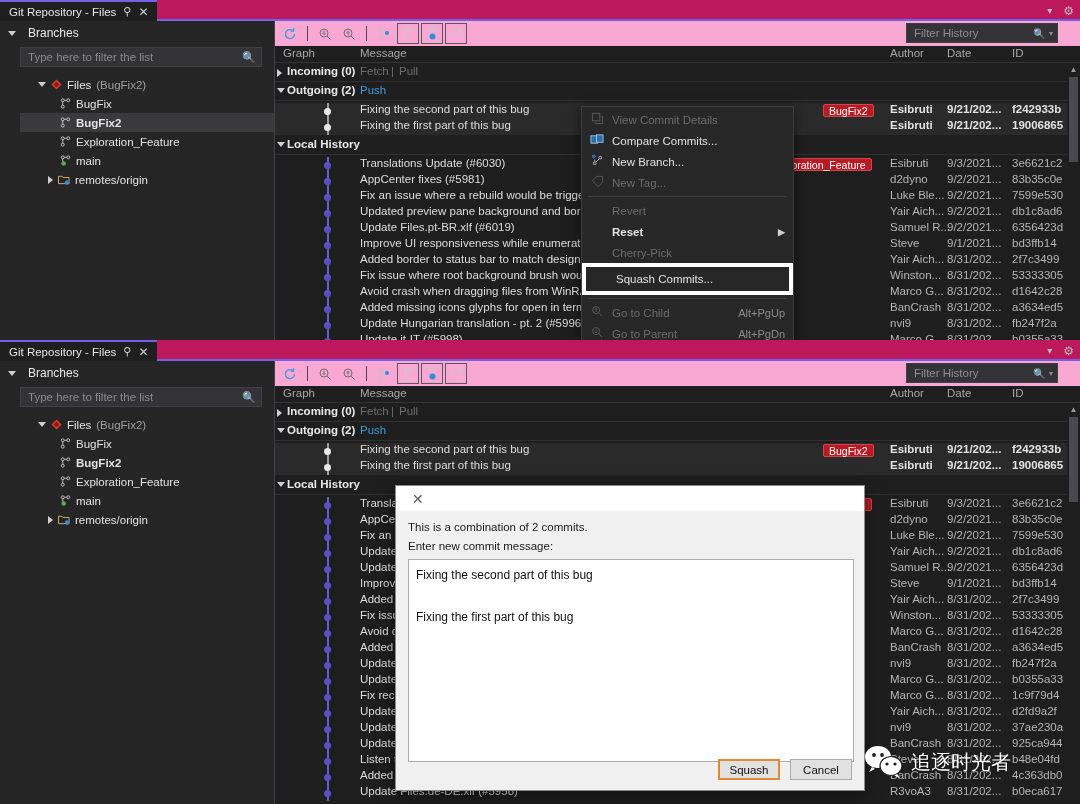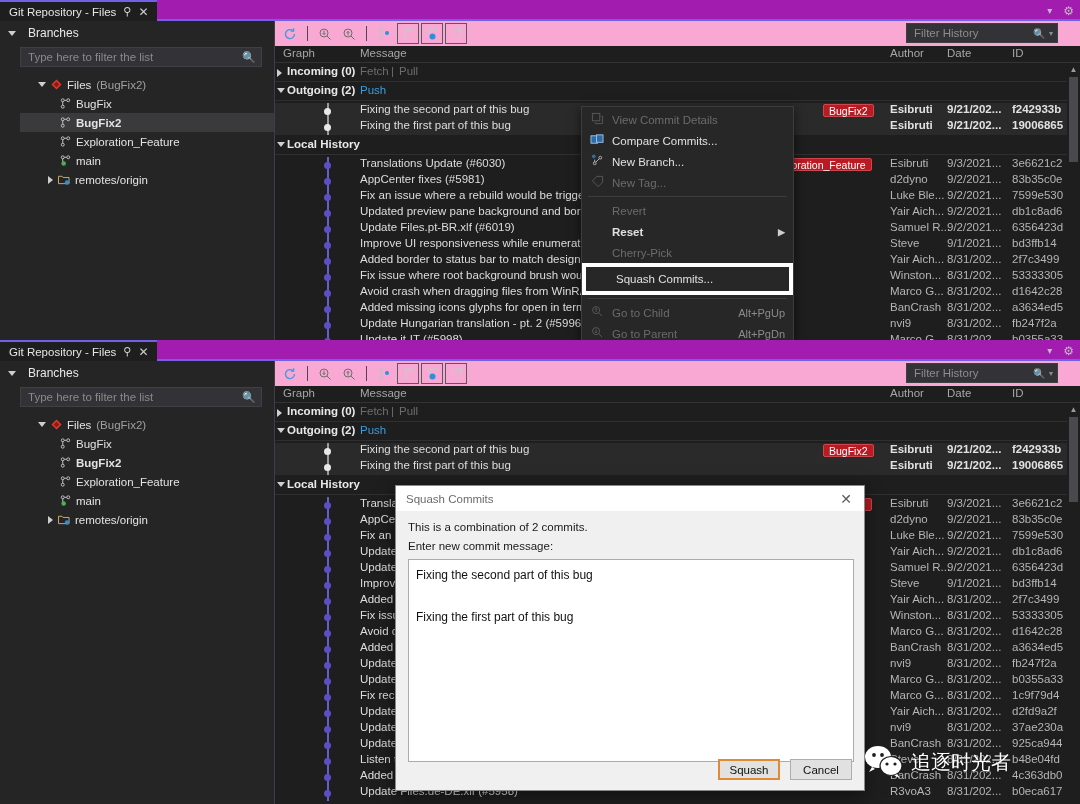--- a/index.html
+++ b/index.html
@@ -10,21 +10,21 @@
     font-size:11.5px;
     color:#d4d4d4;
     overflow:hidden;
     position:relative;
   }
   .panel{ position:absolute; left:0; width:1080px; background:#252526; overflow:hidden; }
   .panel-top{ top:0; height:340px; }
   .panel-bot{ top:340px; height:464px; }
 
   
-  .tabstrip{ position:relative; height:21px; background:#a21caf; }
+  .tabstrip{ position:relative; height:21px; background:#be185d; }
   .tab{
     position:absolute; left:0; top:0; height:21px;
     background:#1e1e1e;
     border-top:2px solid #7160e8;
     display:flex; align-items:center; gap:7px;
     padding:0 9px 0 9px;
     color:#e6e6e6; font-size:11.5px; white-space:nowrap;
   }
   .tab .pin, .tab .x{ color:#cfcfcf; font-size:11px; line-height:1; }
   .tab .x{ font-size:12px; }
@@ -872,21 +872,20 @@
 
     <div class="vscroll">
       <div class="arrow" style="top:0">▲</div>
       <div class="thumb" style="top:14px;height:85px"></div>
     </div>
   </div>
 </div>
 
 <div class="dialog">
   <div class="dlg-title">
-    <span class="t">Squash Commits</span>
     <span class="cl">✕</span>
   </div>
   <div class="dlg-body">
     <div class="dlg-line">This is a combination of 2 commits.</div>
     <div class="dlg-line">Enter new commit message:</div>
     <textarea class="dlg-ta" style="">Fixing the second part of this bug
 
 Fixing the first part of this bug</textarea>
   </div>
   <div class="dlg-btns">

